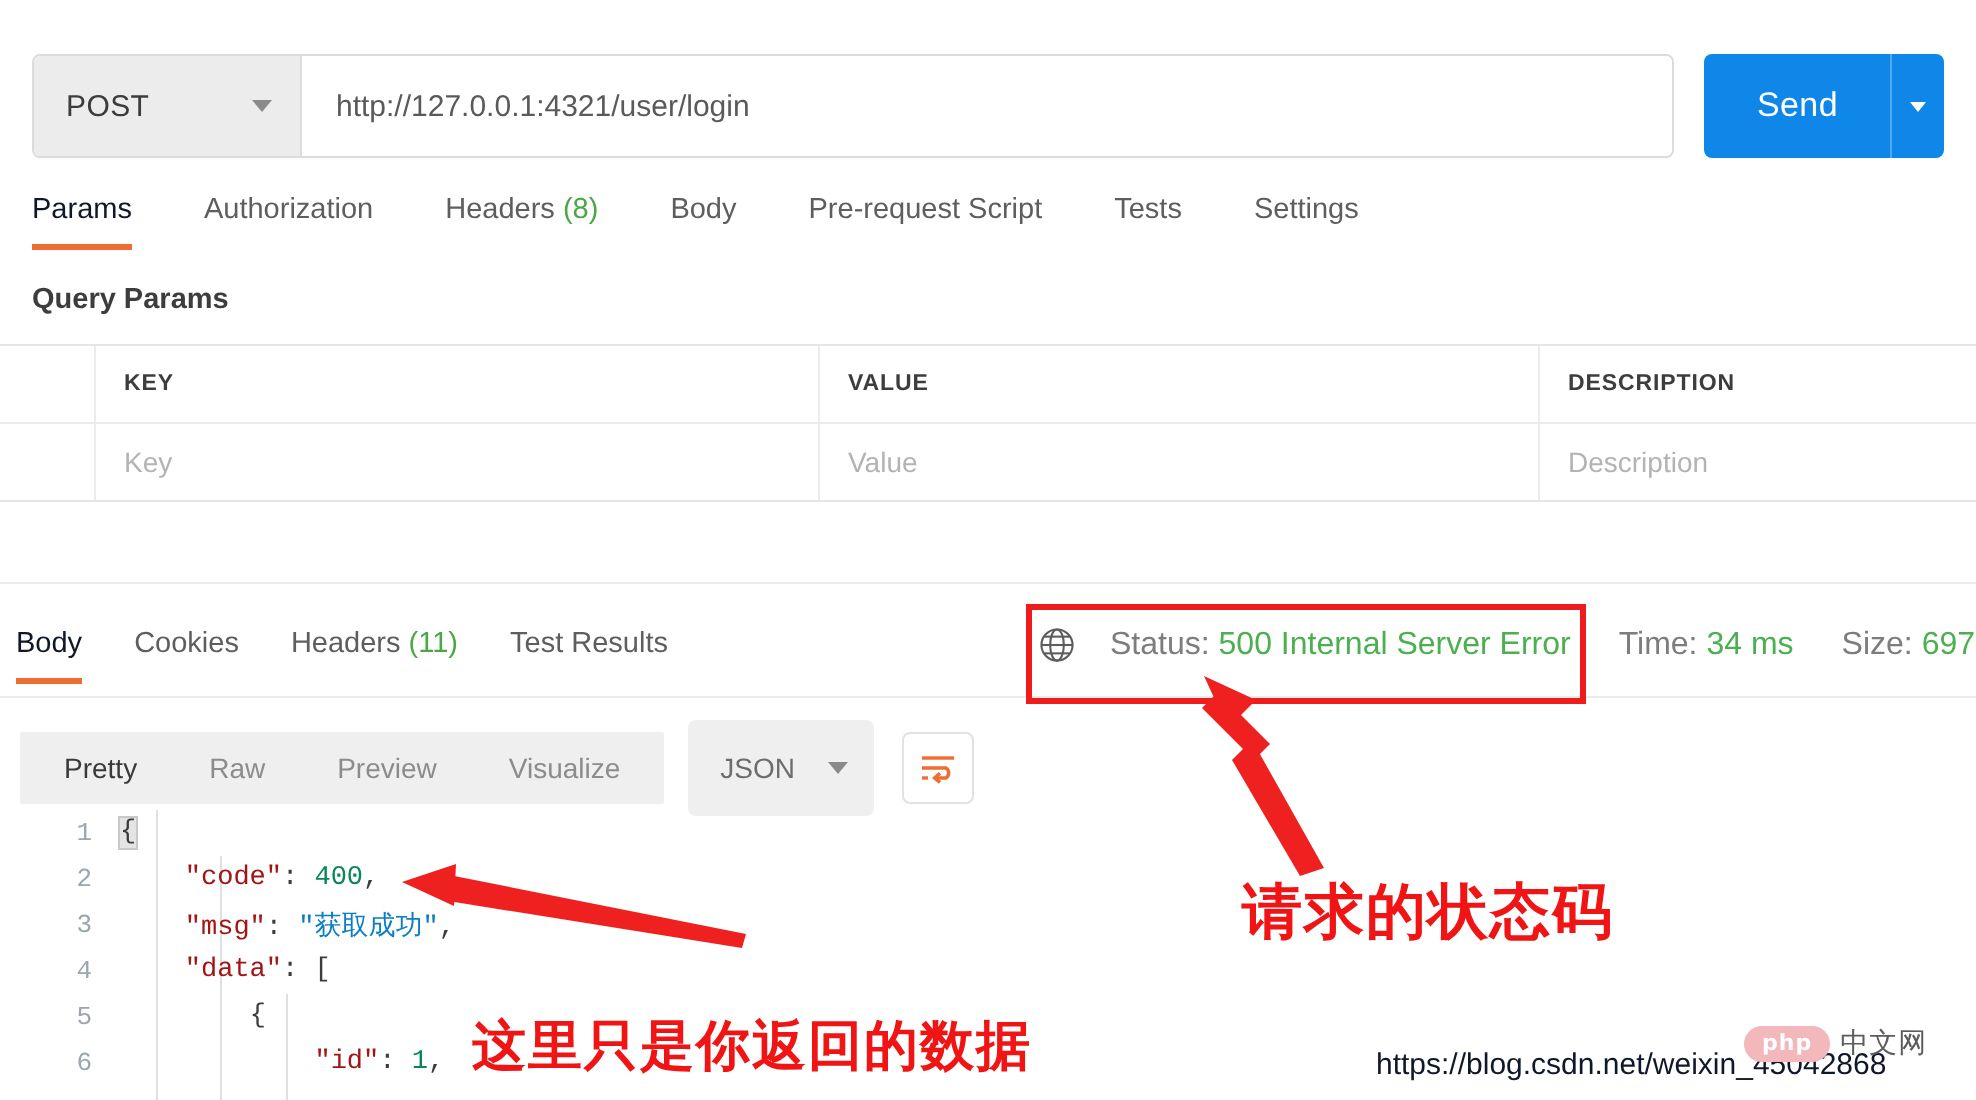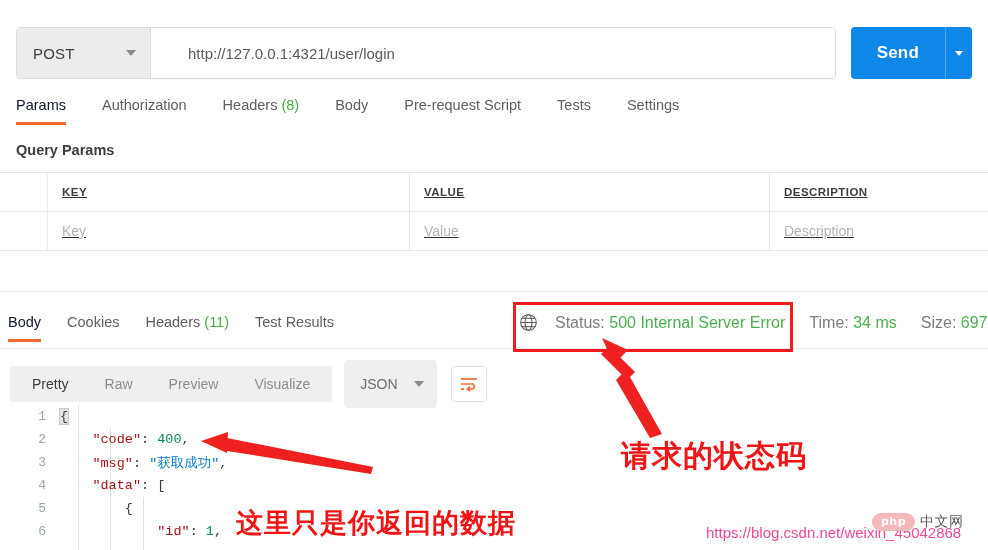--- a/index.html
+++ b/index.html
@@ -28,21 +28,20 @@
     align-items: stretch;
   }
   .url-group {
     display: flex;
     flex: 1 1 auto;
     border: 1px solid #dcdcdc;
     border-radius: 4px;
     background: #ffffff;
     overflow: hidden;
     box-shadow: 0 1px 1px rgba(0,0,0,0.02);
-    gap: 20px;
   }
   .method-select {
     width: 134px;
     background: #ececec;
     display: flex;
     align-items: center;
     justify-content: space-between;
     padding: 0 14px 0 16px;
     border-right: 1px solid #dcdcdc;
     box-sizing: border-box;
@@ -73,21 +72,21 @@
   }
   .send-wrap {
     margin-left: 15px;
     display: flex;
     align-items: stretch;
   }
   .send-button {
     background: #0f87e8;
     color: #ffffff;
     font-size: 17px;
-    font-weight: bold;
+    font-weight: normal;
     border: none;
     border-radius: 4px 0 0 4px;
     padding: 0 26px;
     display: flex;
     align-items: center;
     cursor: pointer;
     letter-spacing: 0.2px;
   }
   .send-caret {
     background: #0f87e8;
@@ -142,21 +141,20 @@
   }
 
   
   .params-table {
     position: absolute;
     left: 0;
     top: 172px;
     width: 988px;
     border-top: 1px solid #e6e6e6;
     border-bottom: 1px solid #e6e6e6;
-    text-decoration: underline;
   }
   .ptr {
     display: flex;
     height: 38px;
     border-bottom: 1px solid #ebebeb;
   }
   .ptr:last-child { border-bottom: none; }
   .pcell {
     display: flex;
     align-items: center;
@@ -350,24 +348,24 @@
   }
   .arrow-svg {
     position: absolute;
     pointer-events: none;
     overflow: visible;
   }
 
   
   .watermark-url {
     position: absolute;
-    left: 706px;
+    left: 688px;
     top: 524px;
     font-size: 15px;
-    color: #ec4899;
+    color: #0f172a;
     font-family: "Liberation Sans", sans-serif;
     white-space: nowrap;
   }
   .watermark-logo {
     position: absolute;
     left: 872px;
     top: 513px;
     display: flex;
     align-items: center;
     gap: 5px;

